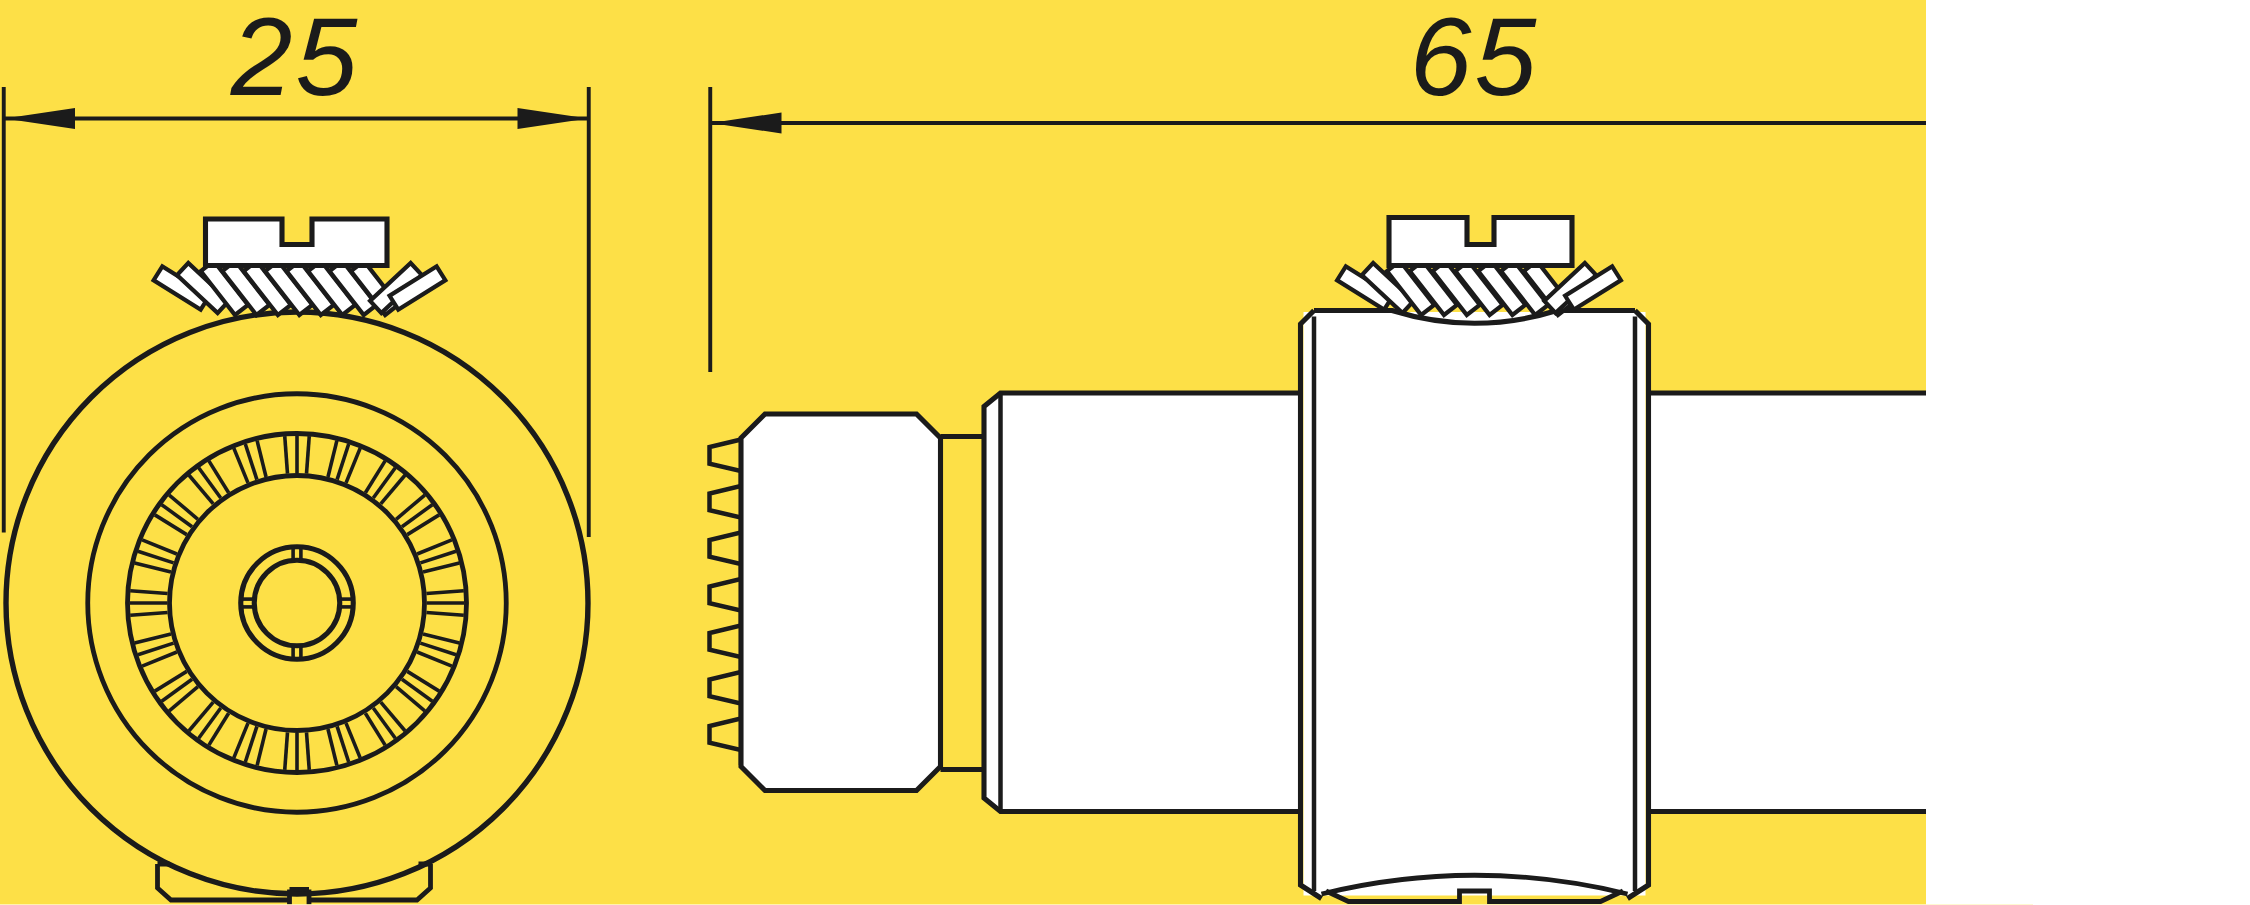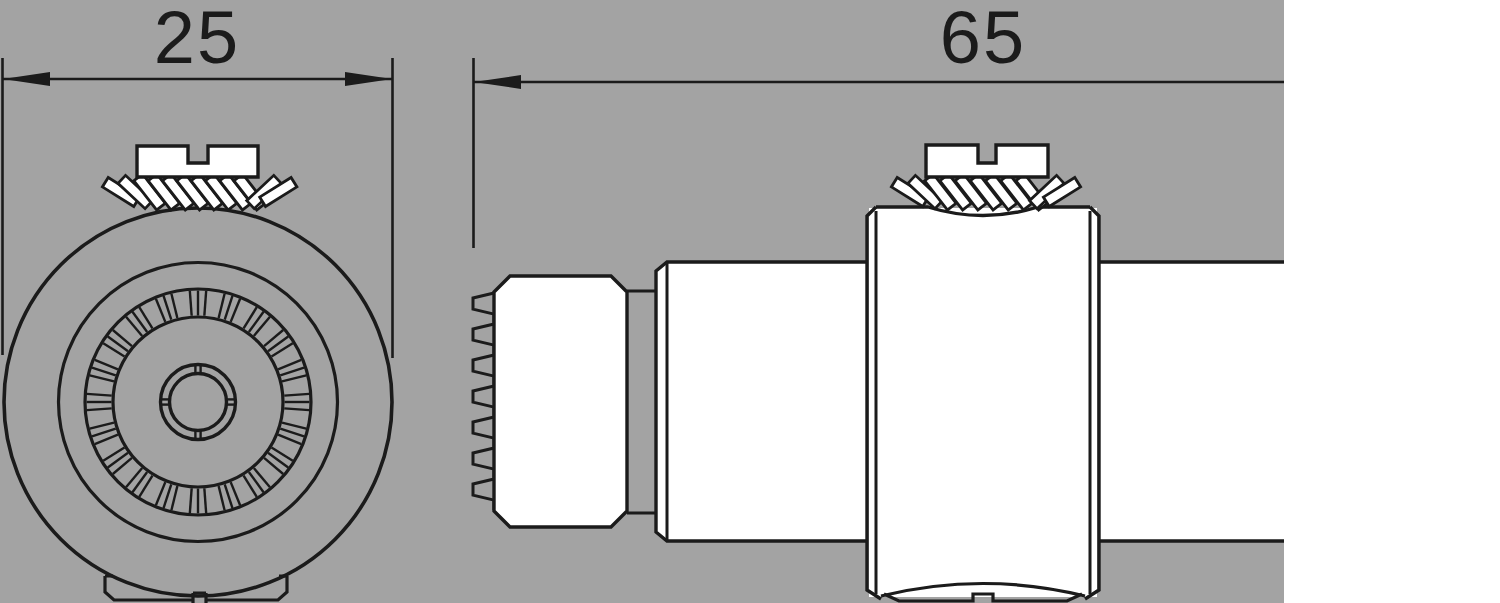--- a/index.html
+++ b/index.html
@@ -1,17 +1,17 @@
 <!DOCTYPE html>
 <html><head>
 <meta charset="utf-8">
 <style>
   html,body{margin:0;padding:0;background:#ffffff;}
-  .canvas{position:relative;width:1284px;height:603px;background:#a3a3a3;overflow:hidden;
-          font-family:"Liberation Sans", sans-serif;}
+  .canvas{position:relative;width:1284px;height:603px;background:#fde047;overflow:hidden;
+          font-family:"Liberation Sans", sans-serif;font-style:italic;}
   svg{display:block;}
   .dim-label{font-family:"Liberation Sans", sans-serif;font-size:74px;font-weight:400;
              letter-spacing:2px;fill:#1b1b1b;}
 </style>
 </head>
 <body>
 
 <div class="canvas">
 <svg width="1500" height="603" viewBox="0 0 1500 603">
 

